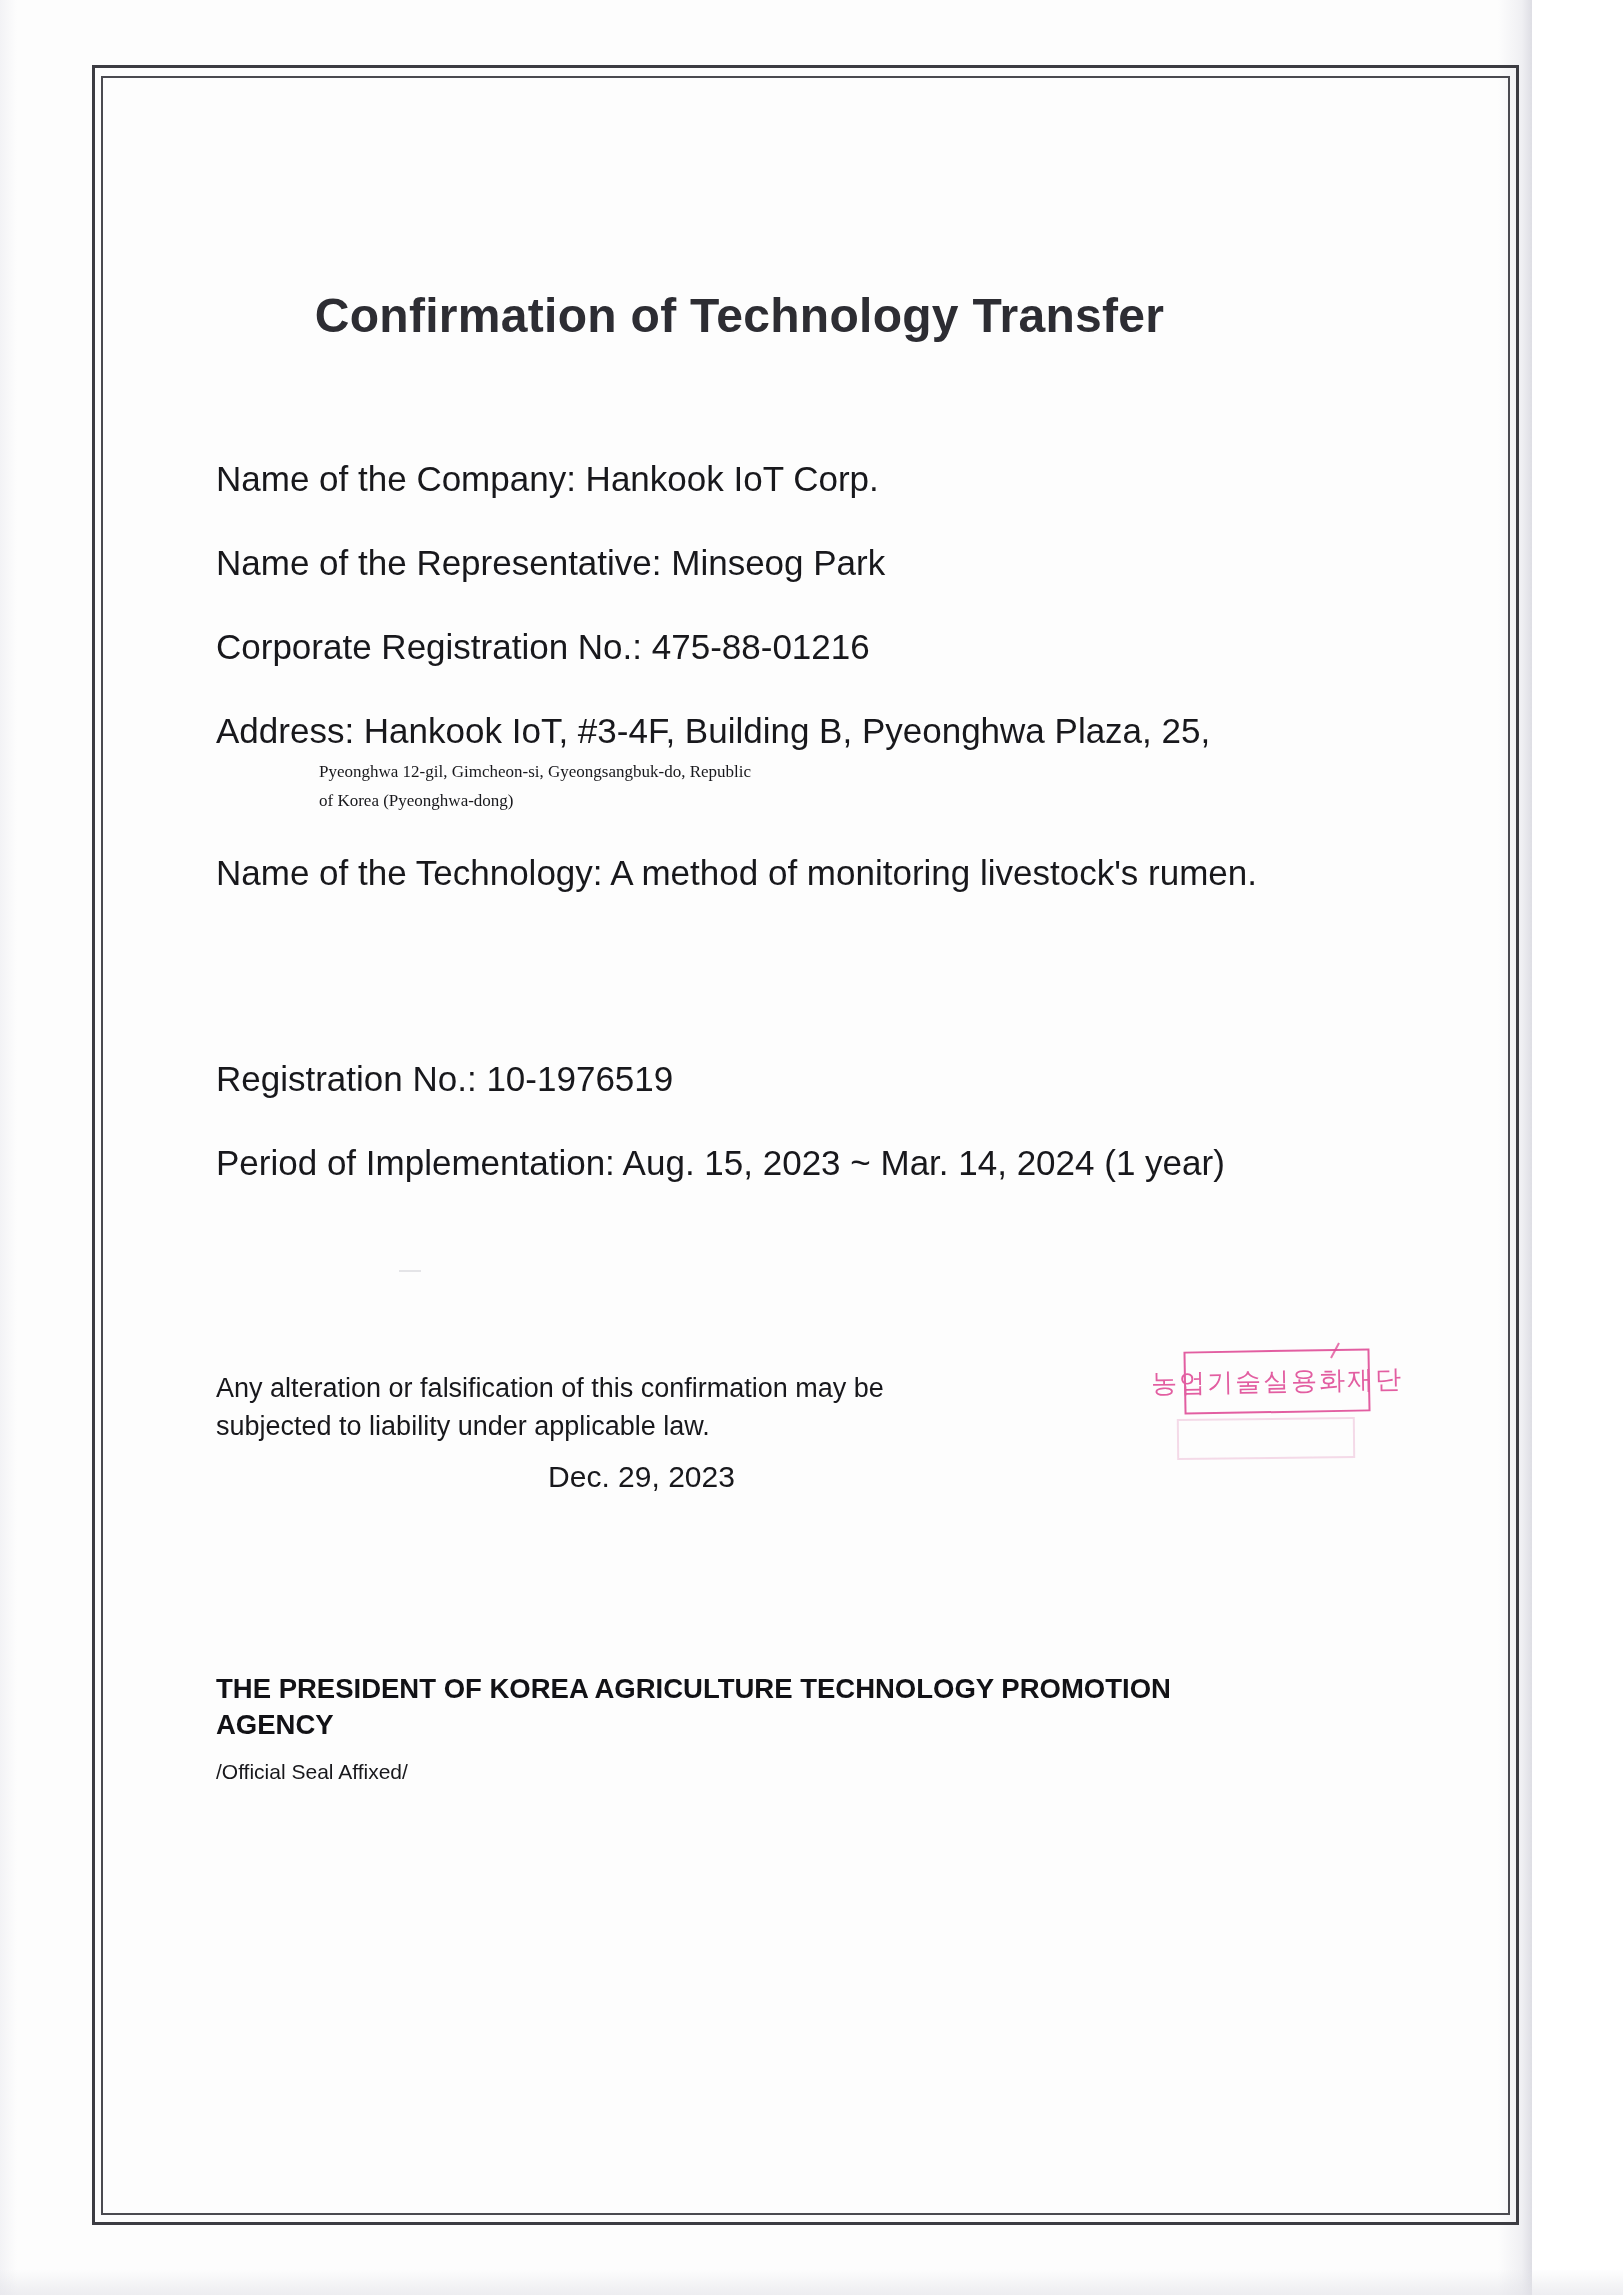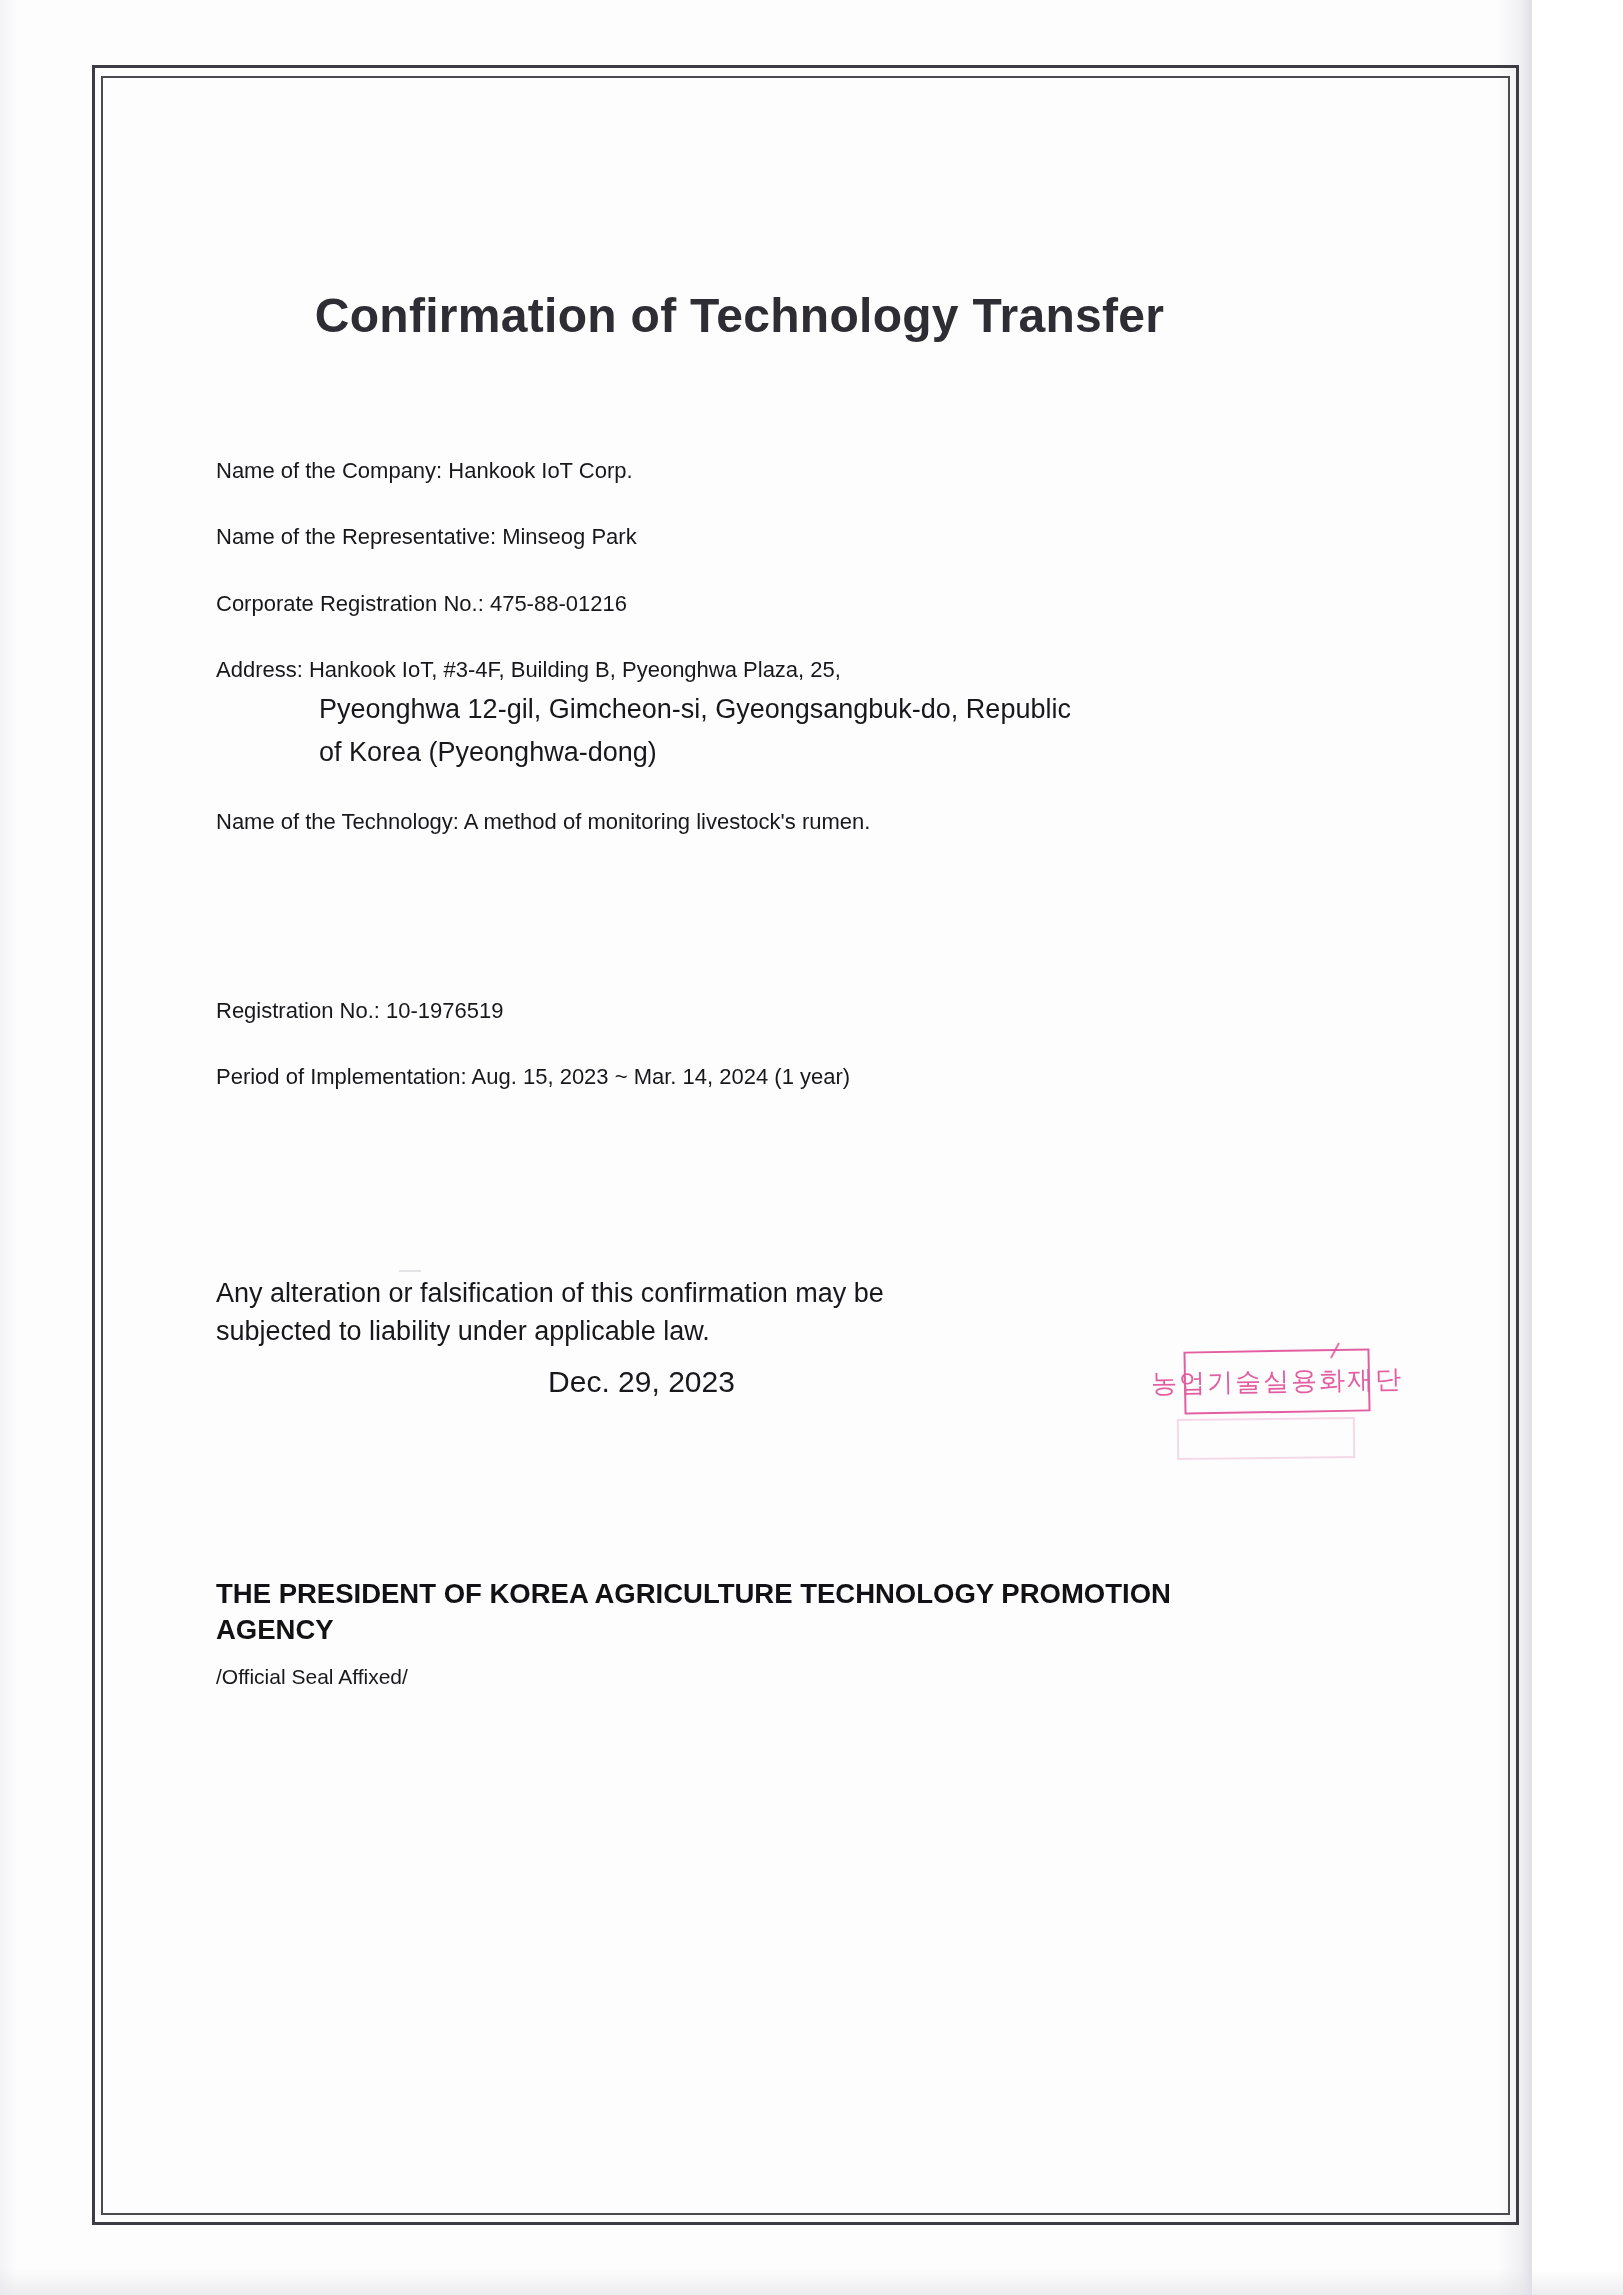--- a/index.html
+++ b/index.html
@@ -84,35 +84,36 @@
     font-size: 48px;
     font-weight: bold;
     letter-spacing: 0.3px;
     color: #2d2d33;
     text-align: center;
     margin: 0 0 113px 0;
     white-space: nowrap;
   }
 
   .field-line {
-    font-size: 22px;
+    font-size: 35px;
     line-height: 1.34;
     color: #18181c;
     margin: 0 0 37px 0;
   }
 
   .field-line.addr {
     margin-bottom: 6.5px;
   }
   .addr-cont {
-    font-size: 27px;
+    font-size: 17px;
     line-height: 1.34;
     color: #18181c;
     margin: 0 0 6.5px 0;
     padding-left: 103px;
+    font-family: Liberation Serif, serif;
   }
   .addr-cont.last {
     margin-bottom: 37px;
   }
 
   .gap-block {
     height: 122px;
   }
   .gap-block-2 {
     height: 145px;

